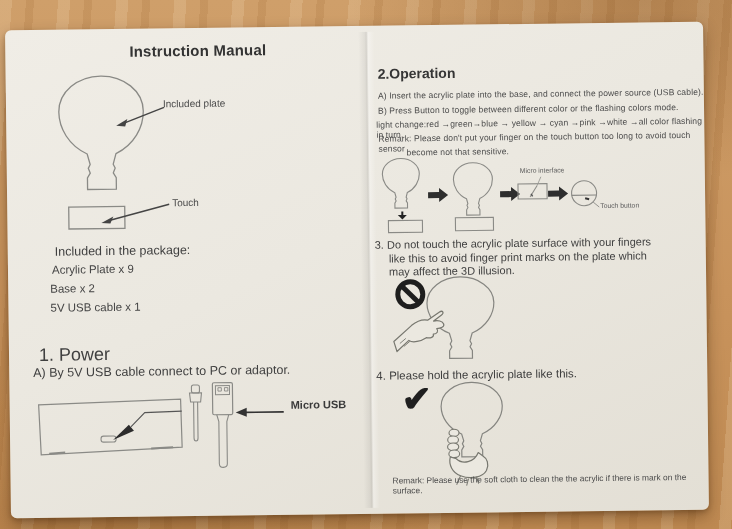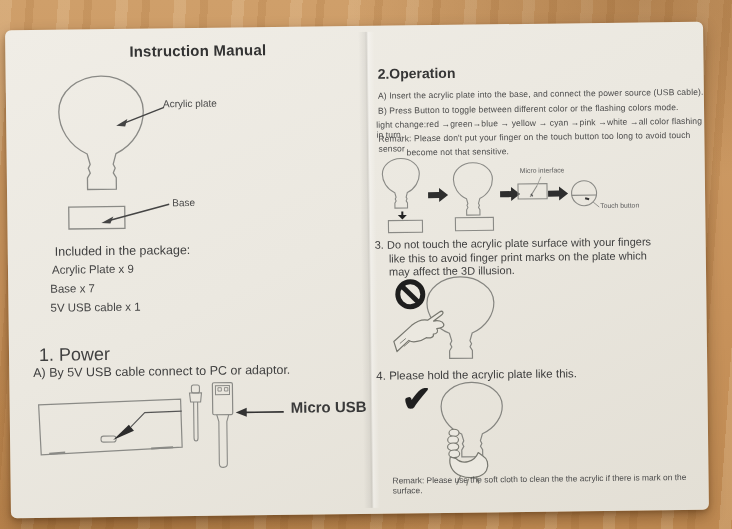--- a/index.html
+++ b/index.html
@@ -22,21 +22,21 @@
     transform:rotate(-0.7deg);
     transform-origin:50% 50%;
   }
   .fold{
     position:absolute;left:353px;top:6px;width:16px;height:476px;
     background:linear-gradient(90deg, rgba(0,0,0,0) 0%, rgba(0,0,0,0.06) 40%, rgba(0,0,0,0.10) 50%, rgba(255,255,255,0.35) 62%, rgba(0,0,0,0) 100%);
   }
   .abs{position:absolute;}
   .title{font-size:15px;font-weight:bold;letter-spacing:0.2px;color:#333;}
   .lbl{font-size:10px;color:#4a4a4a;}
-  .lbl-b{font-size:15px;font-weight:bold;color:#3a3a3a;}
+  .lbl-b{font-size:11px;font-weight:bold;color:#3a3a3a;}
   .body-l{font-size:12.5px;color:#404040;}
   .item{font-size:11.5px;color:#454545;}
   .h-op{font-size:14px;font-weight:600;color:#353535;}
   .small{font-size:8.6px;color:#4c4c4c;letter-spacing:0.1px;}
   .tiny{font-size:6.8px;color:#5a5a5a;}
   .sec{font-size:11px;color:#404040;line-height:13.5px;}
   .sec4{font-size:11.5px;color:#3d3d3d;}
   .remark-sm{font-size:8.4px;color:#4c4c4c;}
   .check{font-size:36px;font-weight:bold;color:#1f1f1f;line-height:36px;}
   svg{display:block;overflow:visible;}
@@ -46,38 +46,38 @@
 
 <div class="paper">
   <div class="fold"></div>
 
   <div class="abs title" style="left:124px;top:14px;">Instruction Manual</div>
 
   <svg class="abs" style="left:47px;top:42px;" width="96" height="126" viewBox="0 0 100 131">
     <path d="M35,86 C16,77 6,59 6,42 C6,21 26,5 50,5 C74,5 94,21 94,42 C94,59 84,77 65,86 L62,97 L64,101 L62,106 L65,111 L65,123 L35,123 L35,111 L38,106 L36,101 L38,97 Z" fill="none" stroke="#8a8a86" stroke-width="1.3" vector-effect="non-scaling-stroke"></path>
   </svg>
 
-  <div class="abs lbl" style="left:157px;top:70px;">Acrylic plate</div>
+  <div class="abs lbl" style="left:157px;top:70px;">Included plate</div>
   <svg class="abs" style="left:108px;top:76px;" width="52" height="24">
     <line x1="50" y1="3" x2="8" y2="19" stroke="#444" stroke-width="1.4"></line>
     <polygon points="2,21 13,14 11,21.5" fill="#444" transform="rotate(2 6 20)"></polygon>
   </svg>
 
   <svg class="abs" style="left:60px;top:176px;" width="60" height="26">
     <rect x="1.5" y="1.5" width="56" height="22" fill="none" stroke="#8a8a86" stroke-width="1.3"></rect>
   </svg>
-  <div class="abs lbl" style="left:165px;top:169px;">Base</div>
+  <div class="abs lbl" style="left:165px;top:169px;">Touch</div>
   <svg class="abs" style="left:92px;top:173px;" width="72" height="24">
     <line x1="70" y1="3" x2="8" y2="19" stroke="#444" stroke-width="1.4"></line>
     <polygon points="2,21 14,14.5 11,21.5" fill="#444"></polygon>
   </svg>
 
   <div class="abs body-l" style="left:47px;top:215px;">Included in the package:</div>
   <div class="abs item" style="left:44px;top:234px;">Acrylic Plate x 9</div>
-  <div class="abs item" style="left:42px;top:253px;">Base x 7</div>
+  <div class="abs item" style="left:42px;top:253px;">Base x 2</div>
   <div class="abs item" style="left:42px;top:272px;">5V USB cable x 1</div>
 
   <div class="abs body-l" style="left:30px;top:315px;font-size:18px;">1. Power</div>
   <div class="abs body-l" style="left:24px;top:336px;">A) By 5V USB cable connect to PC or adaptor.</div>
 
   <svg class="abs" style="left:25px;top:368px;" width="150" height="66">
     <path d="M4,7 L146,3 L147,51 L6,57 Z" fill="none" stroke="#8a8a86" stroke-width="1.2"></path>
     <path d="M14,56 L30,55 M116,52 L138,51" stroke="#8a8a86" stroke-width="2"></path>
     <rect x="66" y="39" width="15" height="6" rx="2.5" fill="none" stroke="#8a8a86" stroke-width="1.1"></rect>
     <polygon points="78,43 94,28 99,34" fill="#2c2c2c"></polygon>

